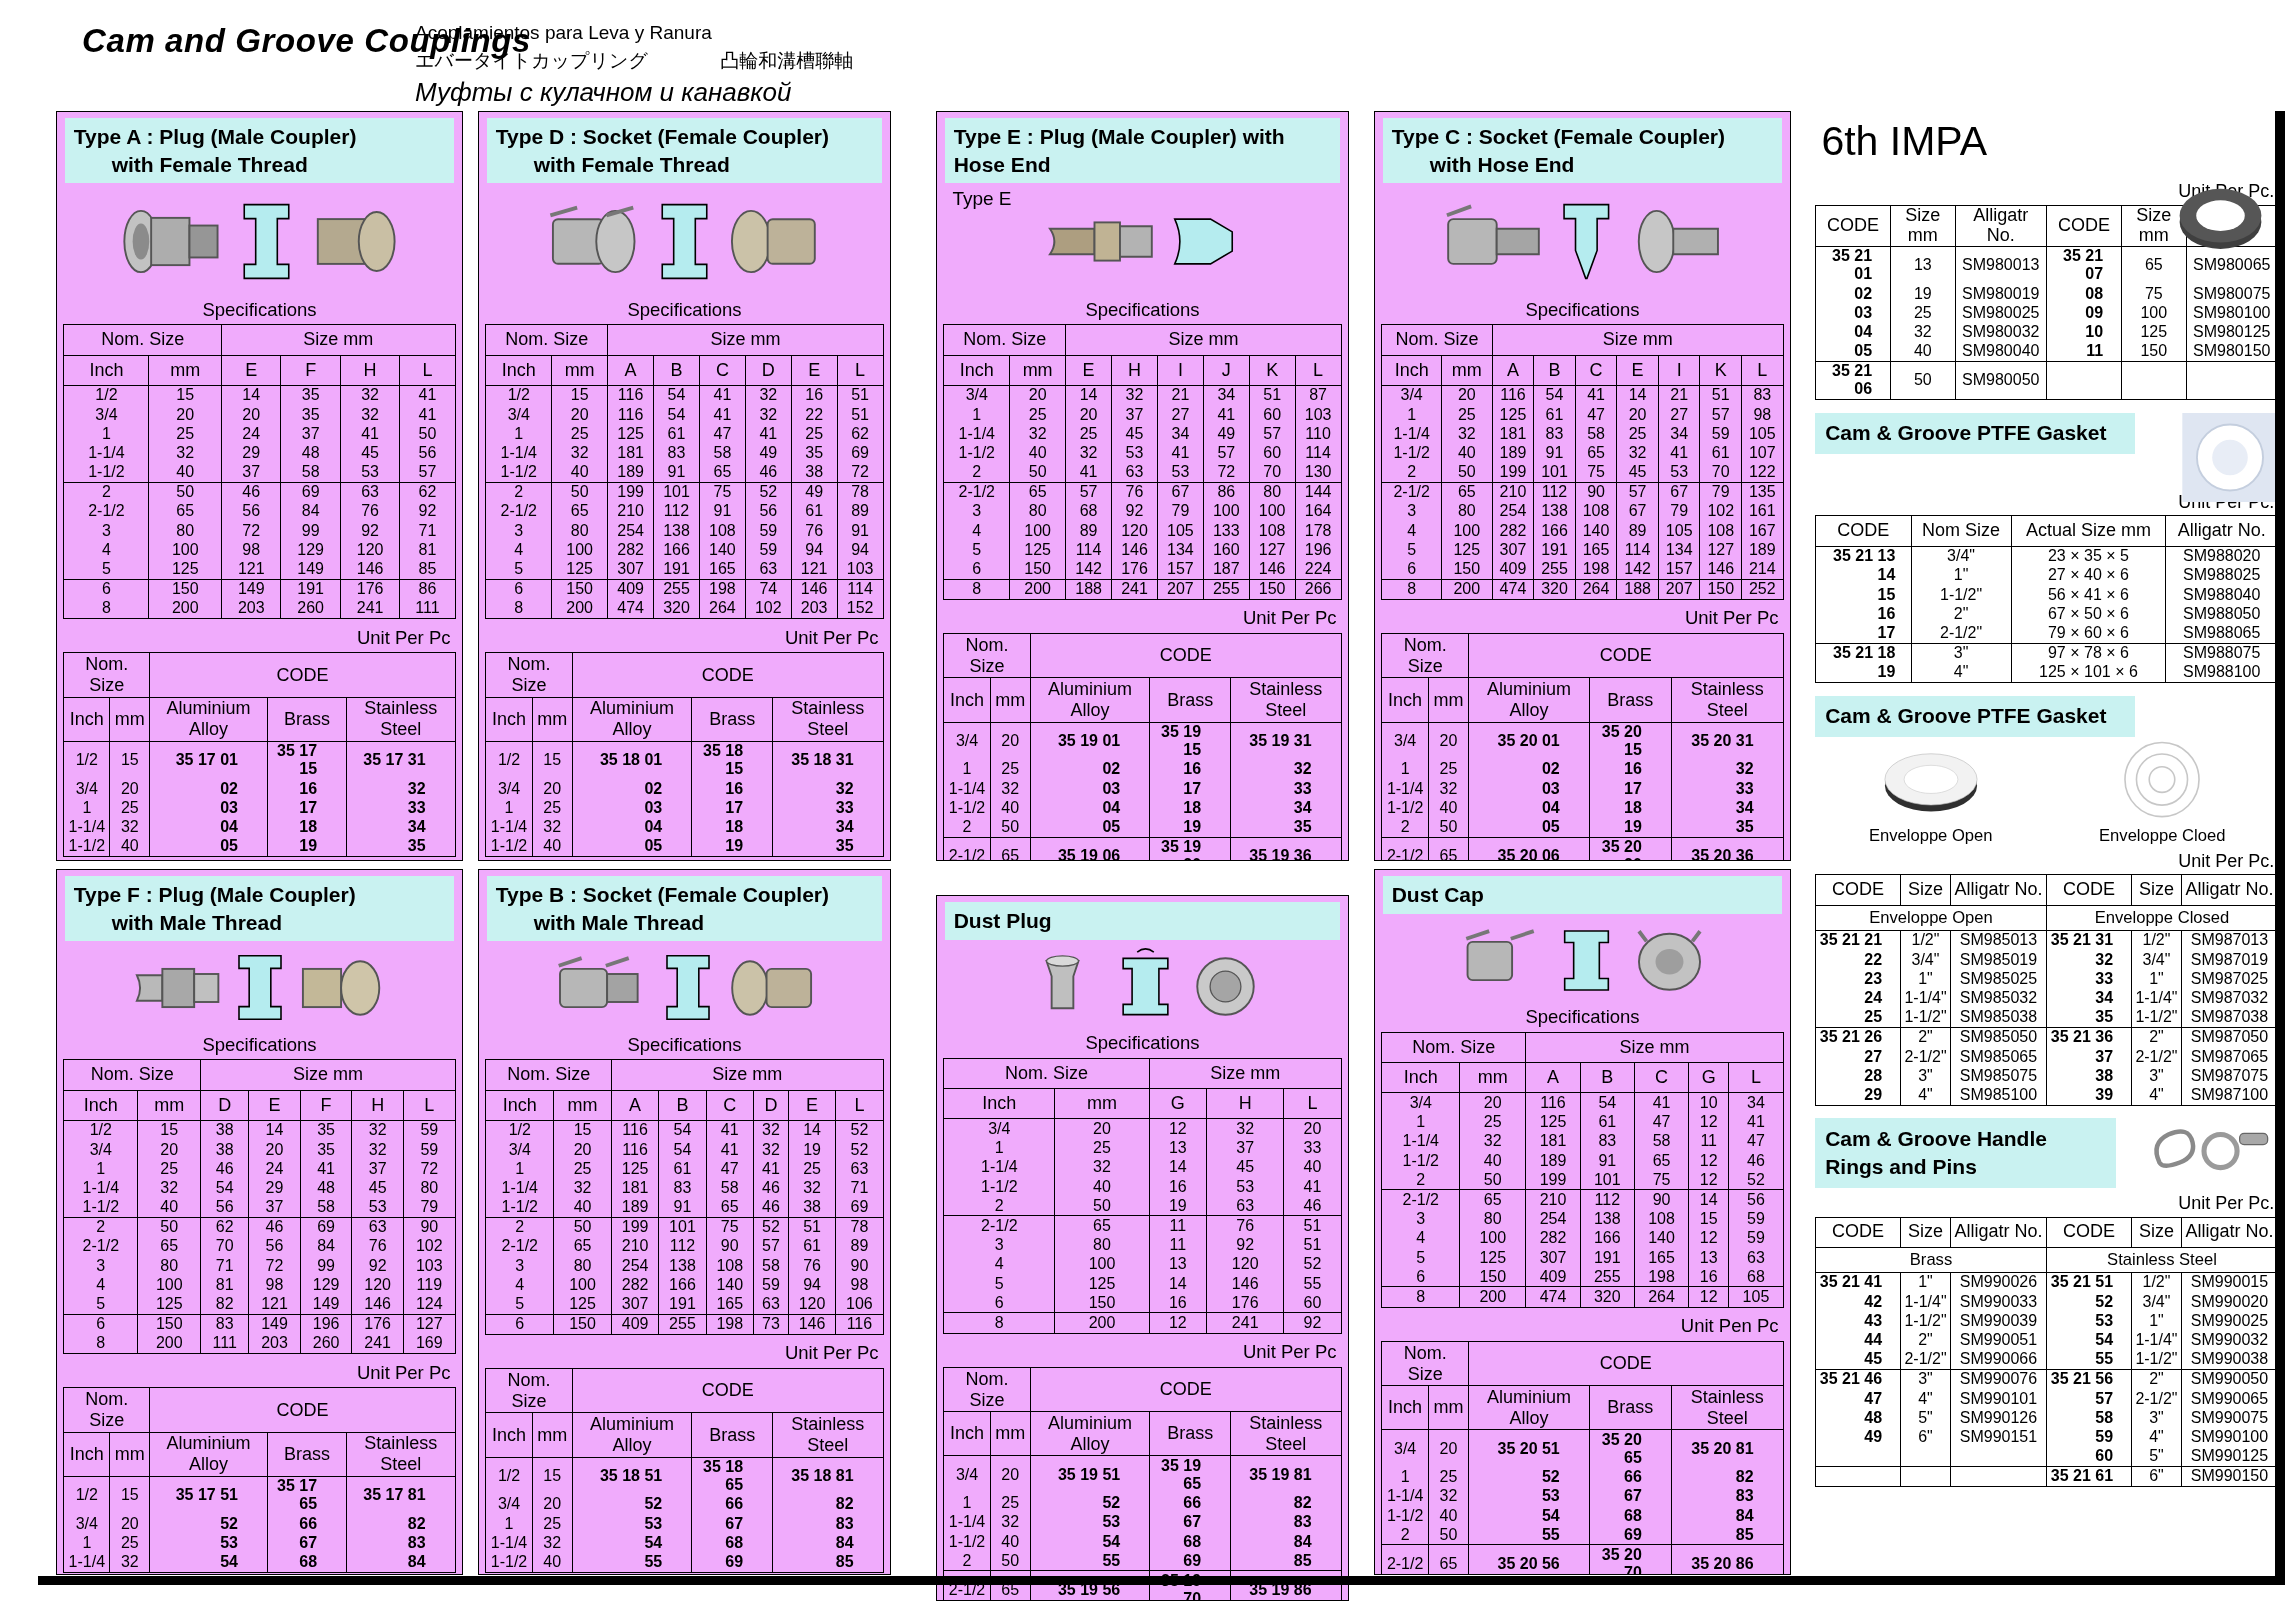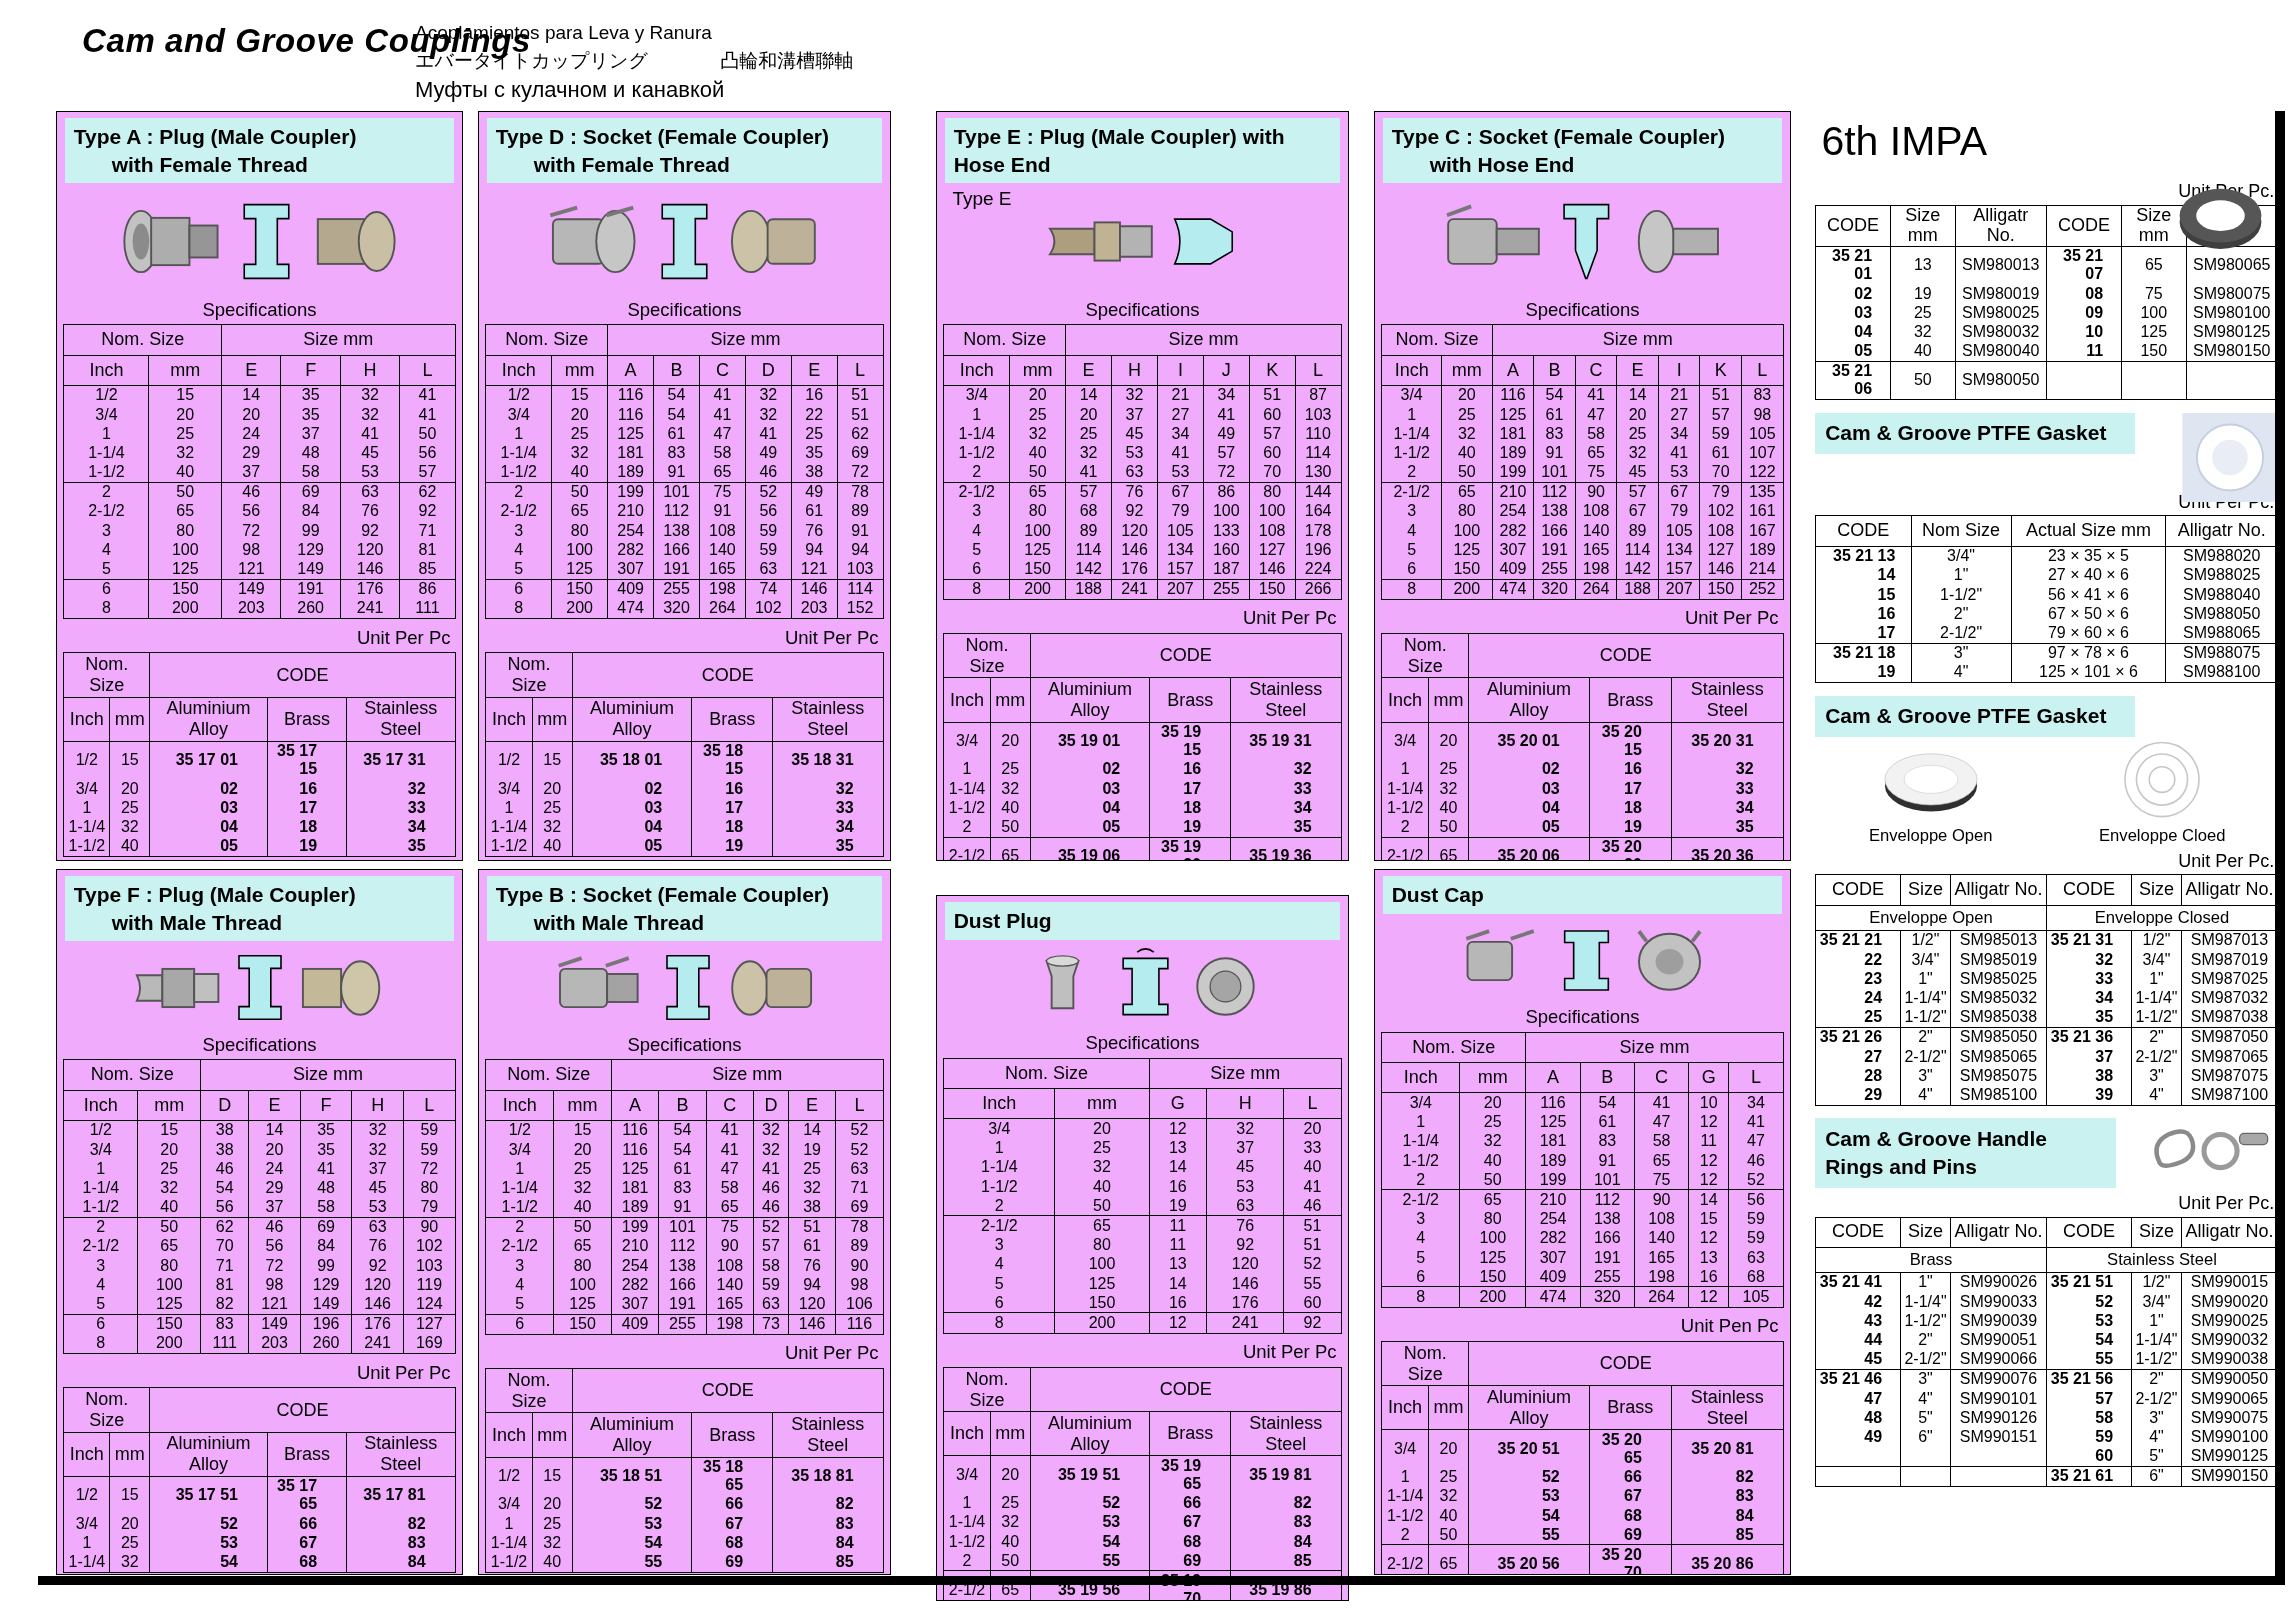--- a/index.html
+++ b/index.html
@@ -4,21 +4,21 @@
 <style>
   html,body{margin:0;padding:0;background:#fff;}
   #page{position:relative;width:2295px;height:1621px;background:#fff;
         font-family:"Liberation Sans",sans-serif;color:#000;overflow:hidden;border-radius:18px;}
 
   
   .pagetitle{position:absolute;left:82px;top:22px;font-size:33px;font-weight:bold;
              font-style:italic;letter-spacing:0.6px;}
   .subs{position:absolute;left:415px;top:19px;font-size:19px;line-height:1.45;}
   .subs .ja{display:inline-block;min-width:300px;}
-  .subs .ru{font-size:22px;}
+  .subs .ru{font-size:26px;font-style:italic;}
 
   
   .panel{position:absolute;border:1.9px solid #000;box-sizing:border-box;
          padding:5.1px 6.4px;background:#f0abfc;overflow:hidden;}
   .titlebar{background:#c9f2f1;font-weight:bold;font-size:21px;line-height:1.3;
             padding:5.1px 9px;margin:1.3px 1.3px 3.8px 1.3px;}
   .titlebar .t2{padding-left:38px;}
   .imgrow{position:relative;height:109px;display:flex;align-items:center;
           justify-content:center;text-decoration:underline;}
   .short .imgrow{height:86px;}

